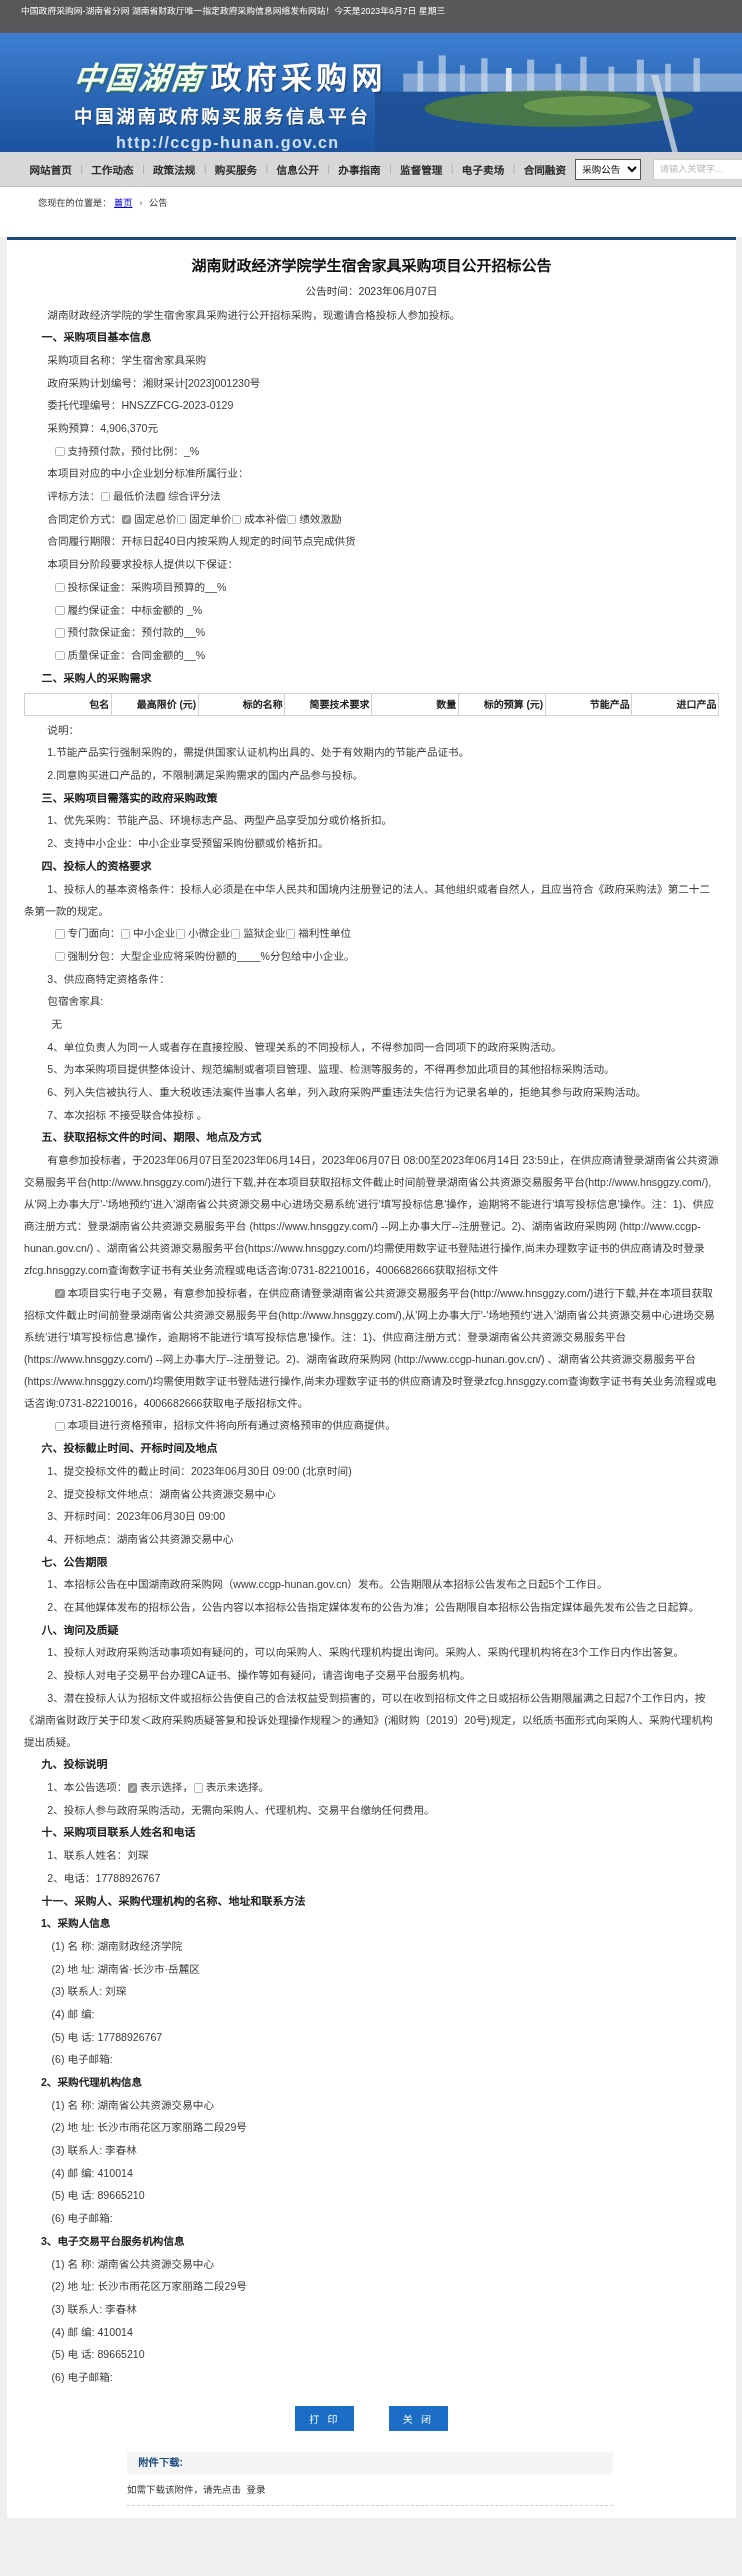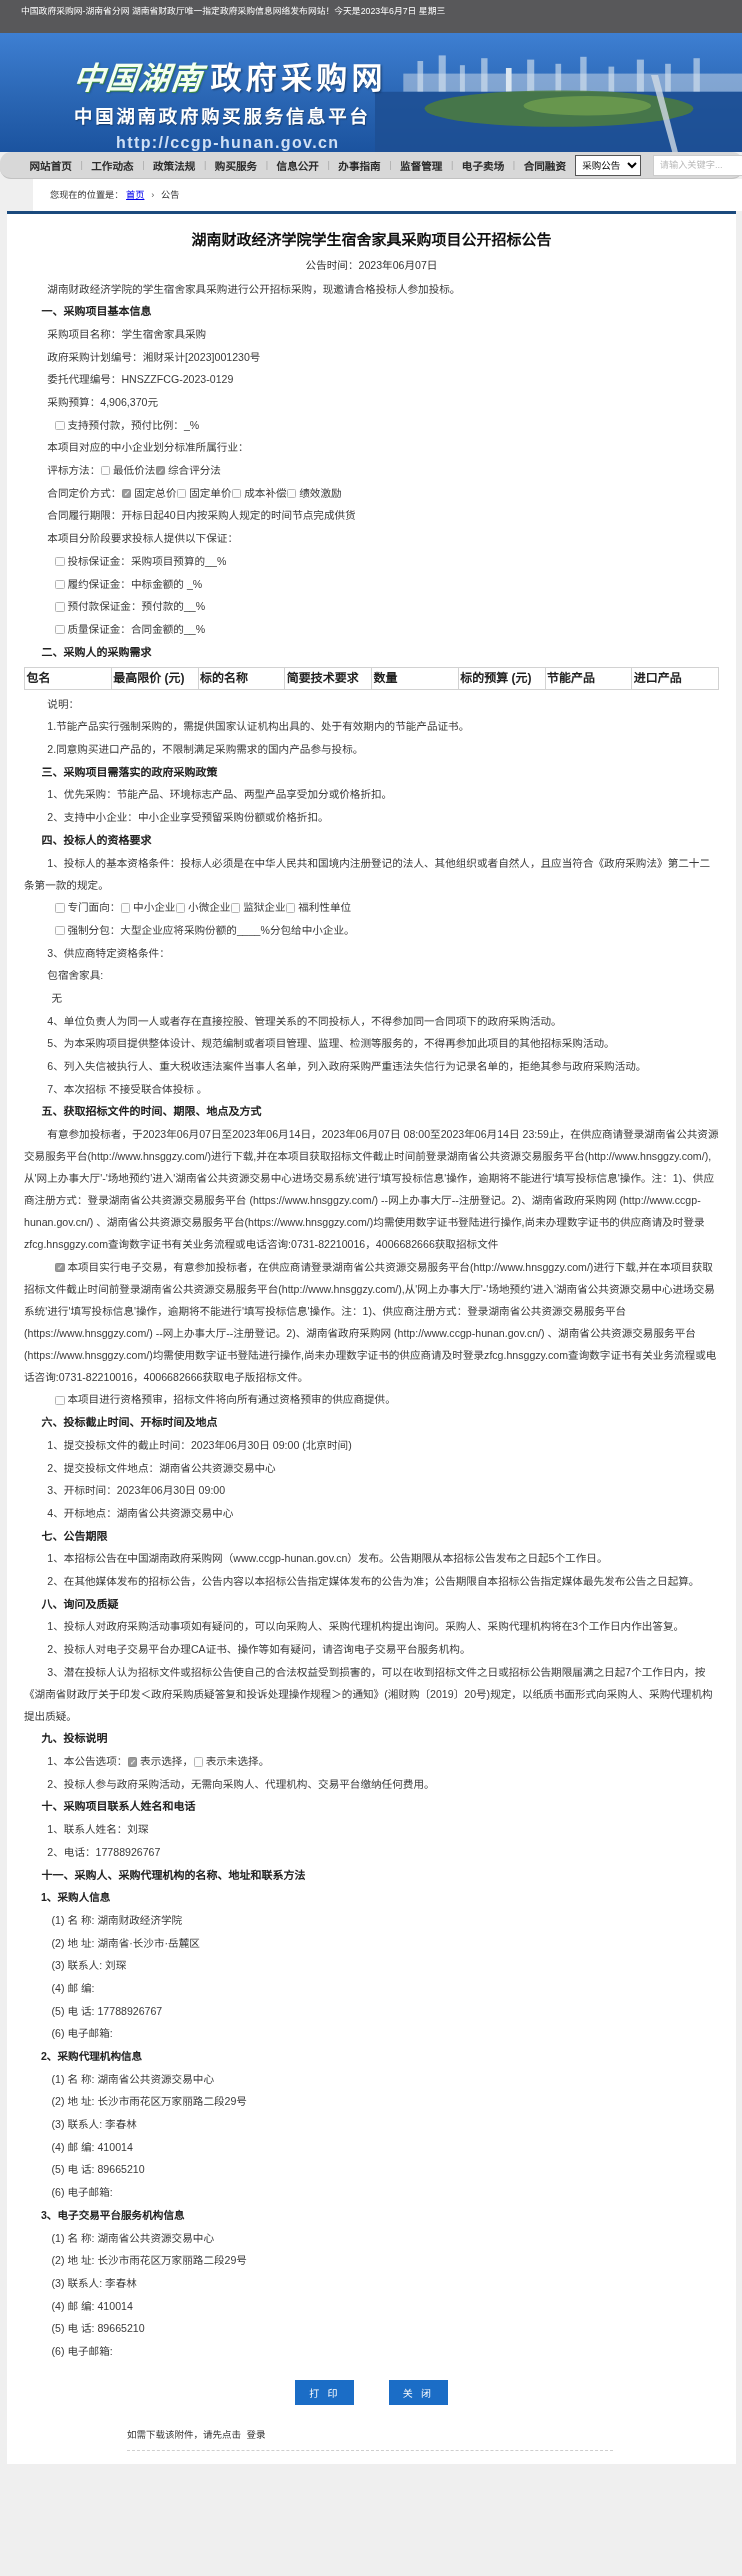--- a/index.html
+++ b/index.html
@@ -31,38 +31,38 @@
     font-size:31px; font-weight:bold; color:#fff; margin-left:7px; letter-spacing:4.2px;
     text-shadow:1.4px 1.4px 2.1px rgba(0,0,0,.4);
   }
   .logo-sub {
     font-size:18.4px; font-weight:bold; color:#fff; letter-spacing:2.8px; margin-top:4.2px;
     text-shadow:0.7px 0.7px 1.4px rgba(0,0,0,.4);
   }
   .logo-url { font-size:16px; font-weight:bold; color:#cfe0f5; letter-spacing:1.4px; margin-top:5.7px; padding-left:42px; }
   
   .navbar {
-    background:#d8d8d8; height:27px; display:flex; 
-    padding:0 12.7px 0 21px; border-bottom:0.7px solid #c2c2c2;border-radius:11px;
+    background:#d8d8d8; height:35px; display:flex; 
+    padding:0 12.7px 0 21px; border-bottom:0.7px solid #c2c2c2;
   }
   .nav-items { display:flex; align-items:center; flex:1; }
   .nav-item { font-size:10.6px; font-weight:bold; color:#2b2b2b; text-decoration:none; padding:0 8.5px; cursor:pointer; white-space:nowrap; }
   .nav-sep { color:#a8a8a8; font-size:9.2px; }
   .search-area { display:flex; align-items:center; }
   .search-select {
     height:21px; border:0.7px solid #555; background:#fff; font-size:9.5px;
     padding:0 2.8px; margin-right:12px; font-family:inherit;
   }
   .search-input {
     height:21px; width:113px; border:0.7px solid #ccc; border-right:none;
     padding:0 5.7px; font-size:9.2px; font-family:inherit; color:#333;
   }
   .search-input::placeholder { color:#b9b9b9; }
   
-  .breadcrumb-band { background:#fff; height:32px; line-height:33px; padding-left:17px; font-size:9.2px; color:#333;margin-left:33px; }
+  .breadcrumb-band { background:#fff; height:50px; line-height:33px; padding-left:38px; font-size:9.2px; color:#333; }
   .crumb-sep { margin:0 4.2px; color:#555; }
   
   .page-body { background:#efefef; padding-bottom:2.8px; }
   .card {
     background:#fff; margin:0 7px; border-top:3.5px solid #1b4a7d;
     padding:4.2px 17px 7px 17px;
   }
   .doc-title {
     text-align:center; font-size:15px; font-weight:bold; color:#111;
     margin:10px 0 1.4px 0; line-height:24px;
@@ -83,21 +83,21 @@
   .cb.on { background:#9c9c9c; border-color:#8b8b8b; }
   .cb.on::after {
     content:"\2713"; position:absolute; left:0.7px; top:-0.7px; color:#fff;
     font-size:7.8px; line-height:9.2px; font-weight:bold;
   }
   
   .req-table {
     width:100%; border-collapse:collapse; margin:4.2px 0 2.8px 0; table-layout:fixed;
   }
   .req-table th, .req-table td {
-    border:0.7px solid #d2d2d2; text-align:left; font-size:12px; color:#333;
+    border:0.7px solid #d2d2d2; text-align:right; font-size:10px; color:#333;
     padding:2.8px 1.4px; line-height:15.6px; font-weight:normal;
   }
   .req-table th { font-weight:bold; color:#222; }
   
   .btn-row { text-align:center; margin:18.4px 0 21px 0; }
   .action-btn {
     background:#1b6dc6; color:#fff; border:none; font-size:10px; letter-spacing:2.8px;
     padding:5px 14px; margin:0 15.6px; cursor:pointer; font-family:inherit;
   }
   
@@ -279,20 +279,21 @@
         <p class="bp ti25">(4) 邮 编: 410014</p>
         <p class="bp ti25">(5) 电 话: 89665210</p>
         <p class="bp ti25">(6) 电子邮箱:</p>
       </div>
 
     <div class="btn-row">
       <button class="action-btn">打 印</button>
       <button class="action-btn">关 闭</button>
     </div>
 
+    <div class="attach-box">附件下载:</div>
     <p class="attach-hint">
       <span>如需下载该附件，请先点击</span>
       <a href="#">登录</a>
     </p>
     <div class="attach-divider"></div>
   </div>
 </div>
 
 
 </body></html>

